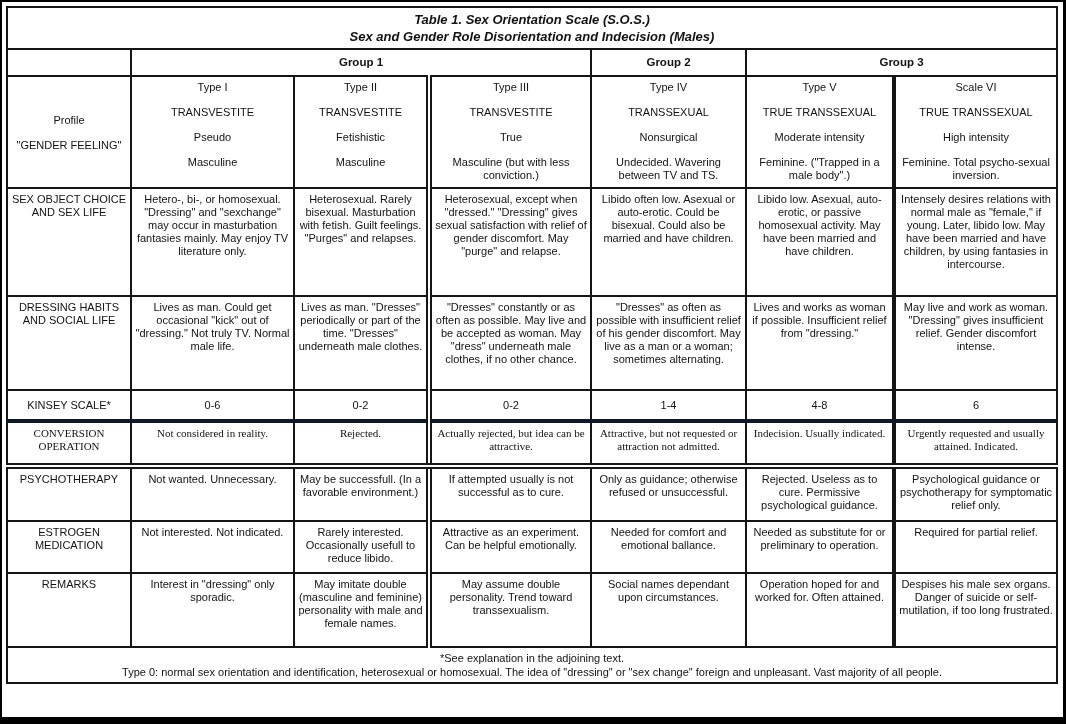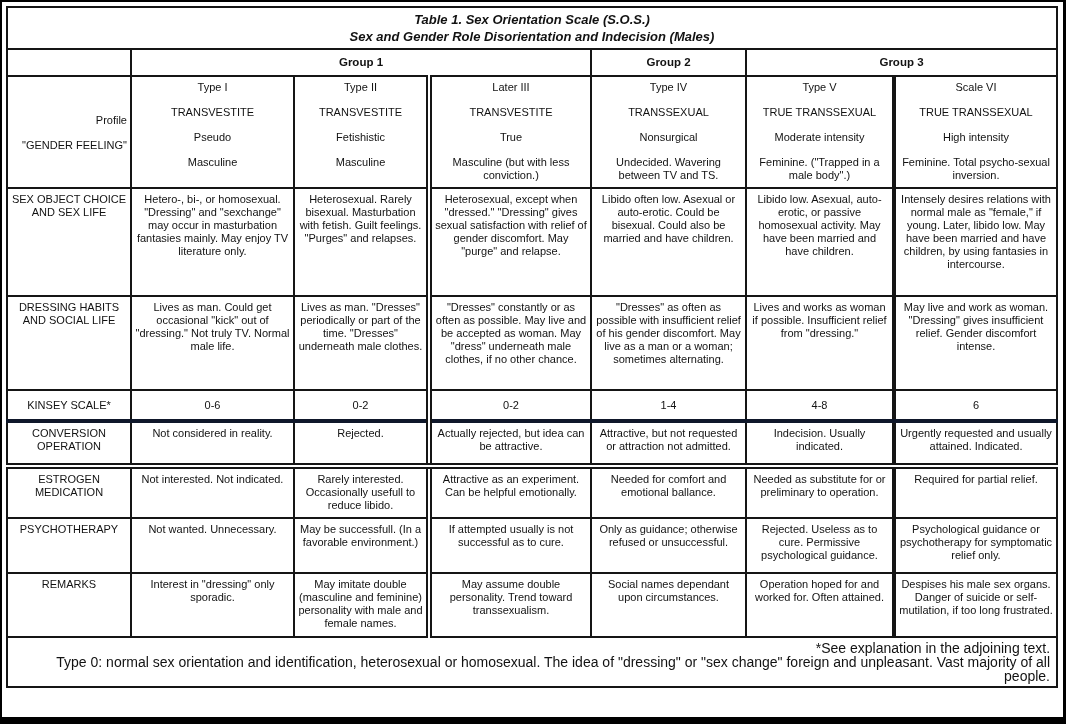--- a/index.html
+++ b/index.html
@@ -11,28 +11,28 @@
   }
   table.sos { border-collapse:collapse; table-layout:fixed; width:1052px; }
   td {
     border:2px solid #151515; font-size:11px; line-height:13px;
     text-align:center; vertical-align:top; padding:4px 3px;
     box-sizing:border-box; overflow:hidden; word-wrap:break-word;
   }
   td.titlecell { font-weight:bold; font-style:italic; font-size:13px; line-height:17px; vertical-align:middle; padding:2px; }
   td.grouph  { font-size:11.5px; vertical-align:middle; padding:2px;font-weight:bold; }
   td.lbl { }
-  td.profilelbl { padding-top:37px;text-align:right; }
+  td.profilelbl { padding-top:37px; }
   .pline { margin:0 0 12px 0; }
   .pline:last-child { margin-bottom:0; }
   td.col3 { border-left:6px double #151515; }
   td.col6 { border-left:4px solid #151515; }
   tr.kinsey td { vertical-align:middle; border-bottom:4px solid #0f172a; padding:1px 3px; }
-  tr.conv td { border-bottom:6px double #151515; }
-  td.footcell { text-align:right; vertical-align:middle; padding:3px 6px; font-size:14px; line-height:14px; }
+  tr.conv td { border-bottom:6px double #151515;font-family:Liberation Serif, serif; }
+  td.footcell { text-align:center; vertical-align:middle; padding:3px 6px; font-size:11px; line-height:14px; }
 </style>
 </head>
 <body>
 
 <div class="page">
   <table class="sos">
     <colgroup>
       <col style="width:124px">
         <col style="width:163px">
         <col style="width:135px">
@@ -68,21 +68,21 @@
         <div class="pline">Pseudo</div>
         <div class="pline">Masculine</div>
       </td>
       <td>
         <div class="pline">Type II</div>
         <div class="pline">TRANSVESTITE</div>
         <div class="pline">Fetishistic</div>
         <div class="pline">Masculine</div>
       </td>
       <td class="col3">
-        <div class="pline">Later III</div>
+        <div class="pline">Type III</div>
         <div class="pline">TRANSVESTITE</div>
         <div class="pline">True</div>
         <div class="pline">Masculine (but with less conviction.)</div>
       </td>
       <td>
         <div class="pline">Type IV</div>
         <div class="pline">TRANSSEXUAL</div>
         <div class="pline">Nonsurgical</div>
         <div class="pline">Undecided. Wavering between TV and TS.</div>
       </td>
@@ -133,41 +133,41 @@
     <tr class="conv" style="height:45px">
       <td class="lbl">CONVERSION OPERATION</td>
       <td>Not considered in reality.</td>
       <td>Rejected.</td>
       <td class="col3">Actually rejected, but idea can be attractive.</td>
       <td>Attractive, but not requested or attraction not admitted.</td>
       <td>Indecision. Usually indicated.</td>
       <td class="col6">Urgently requested and usually attained. Indicated.</td>
     </tr>
 
+    <tr style="height:55px">
+      <td class="lbl">PSYCHOTHERAPY</td>
+      <td>Not wanted. Unnecessary.</td>
+      <td>May be successfull. (In a favorable environment.)</td>
+      <td class="col3">If attempted usually is not successful as to cure.</td>
+      <td>Only as guidance; otherwise refused or unsuccessful.</td>
+      <td>Rejected. Useless as to cure. Permissive psychological guidance.</td>
+      <td class="col6">Psychological guidance or psychotherapy for symptomatic relief only.</td>
+    </tr>
+
     <tr style="height:52px">
       <td class="lbl">ESTROGEN MEDICATION</td>
       <td>Not interested. Not indicated.</td>
       <td>Rarely interested. Occasionally usefull to reduce libido.</td>
       <td class="col3">Attractive as an experiment. Can be helpful emotionally.</td>
       <td>Needed for comfort and emotional ballance.</td>
       <td>Needed as substitute for or preliminary to operation.</td>
       <td class="col6">Required for partial relief.</td>
     </tr>
 
-    <tr style="height:55px">
-      <td class="lbl">PSYCHOTHERAPY</td>
-      <td>Not wanted. Unnecessary.</td>
-      <td>May be successfull. (In a favorable environment.)</td>
-      <td class="col3">If attempted usually is not successful as to cure.</td>
-      <td>Only as guidance; otherwise refused or unsuccessful.</td>
-      <td>Rejected. Useless as to cure. Permissive psychological guidance.</td>
-      <td class="col6">Psychological guidance or psychotherapy for symptomatic relief only.</td>
-    </tr>
-
-    <tr style="height:64px">
+    <tr style="height:74px">
       <td class="lbl">REMARKS</td>
       <td>Interest in "dressing" only sporadic.</td>
       <td>May imitate double (masculine and feminine) personality with male and female names.</td>
       <td class="col3">May assume double personality. Trend toward transsexualism.</td>
       <td>Social names dependant upon circumstances.</td>
       <td>Operation hoped for and worked for. Often attained.</td>
       <td class="col6">Despises his male sex organs. Danger of suicide or self-mutilation, if too long frustrated.</td>
     </tr>
 
     <tr style="height:36px">

